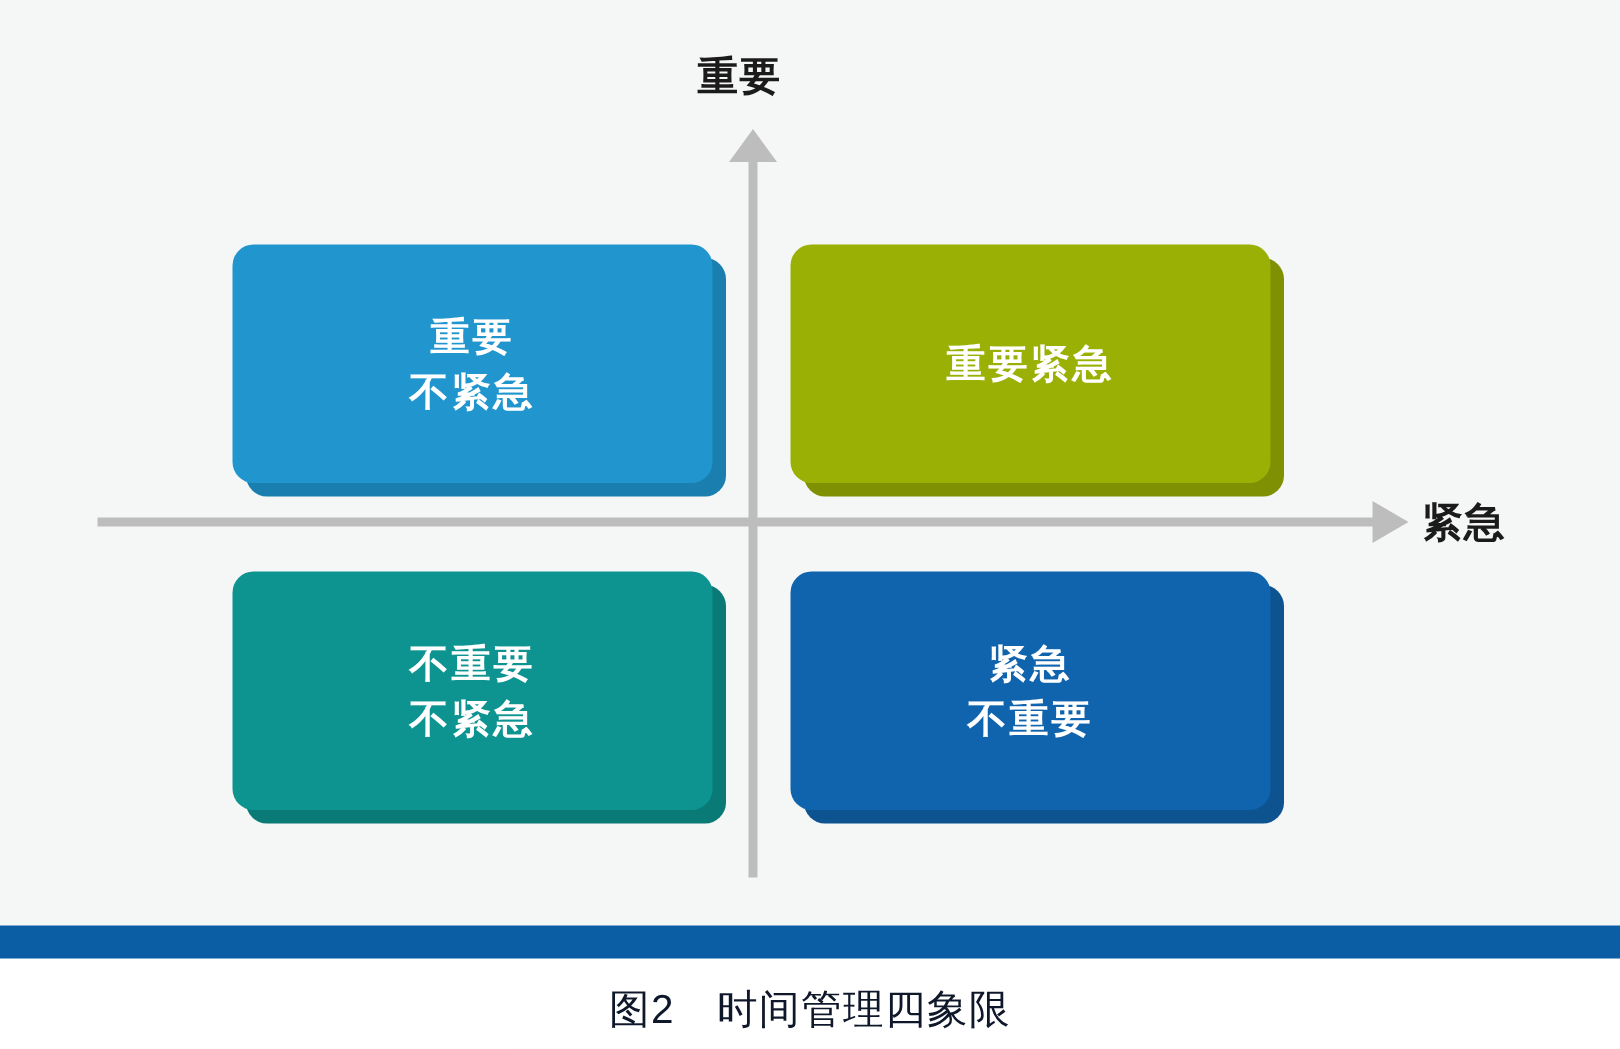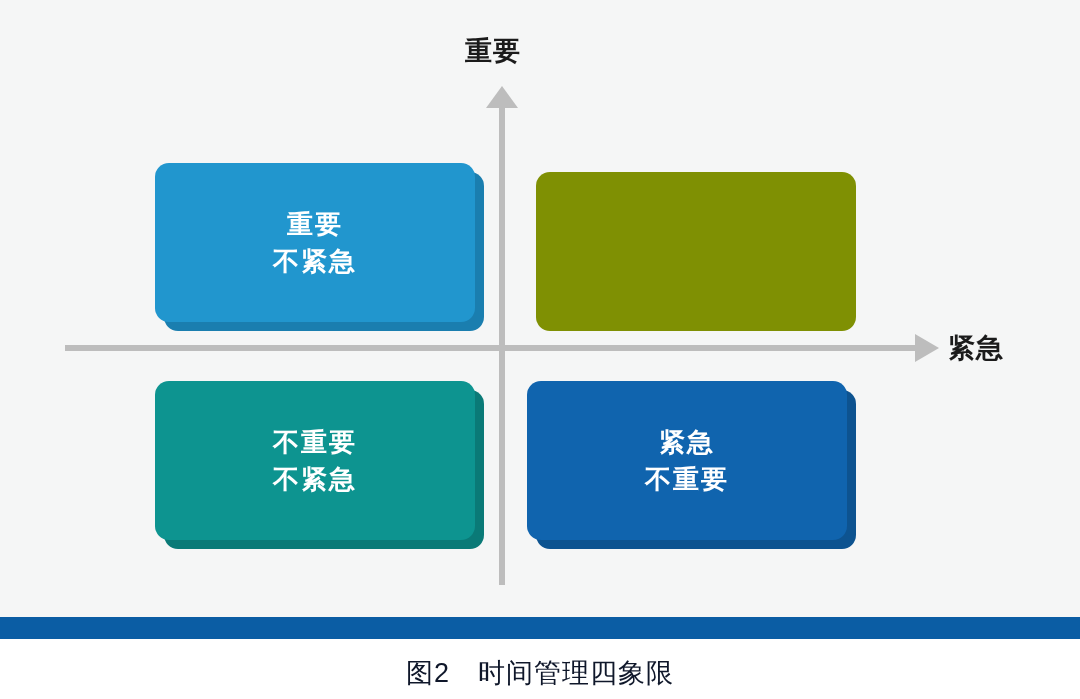--- a/index.html
+++ b/index.html
@@ -187,20 +187,23 @@
   <div class="axis-label axis-label-y">重要</div>
   <div class="axis-label axis-label-x">紧急</div>
 
   <div class="q-shadow" id="q-important-noturgent-shadow"></div>
   <div class="quadrant" id="q-important-noturgent">
     <span class="qline">重要</span>
     <span class="qline">不紧急</span>
   </div>
 
   <div class="q-shadow" id="q-important-urgent-shadow"></div>
+  <div class="quadrant" id="q-important-urgent">
+    <span class="qline">重要紧急</span>
+  </div>
 
   <div class="q-shadow" id="q-notimportant-noturgent-shadow"></div>
   <div class="quadrant" id="q-notimportant-noturgent">
     <span class="qline">不重要</span>
     <span class="qline">不紧急</span>
   </div>
 
   <div class="q-shadow" id="q-urgent-notimportant-shadow"></div>
   <div class="quadrant" id="q-urgent-notimportant">
     <span class="qline">紧急</span>

